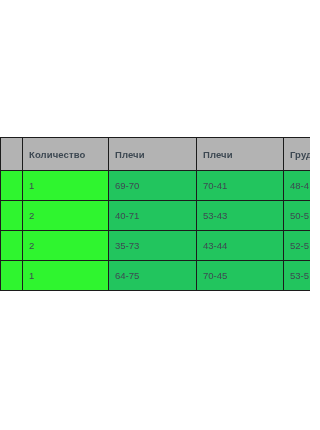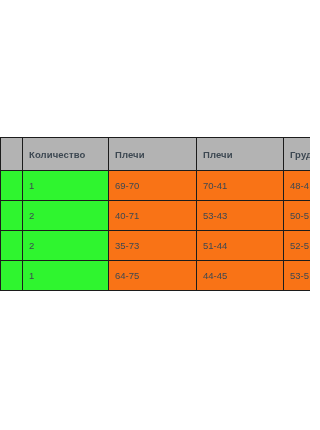--- a/index.html
+++ b/index.html
@@ -59,21 +59,21 @@
   }
 
   #size-table tbody td {
     height: 29px;
     font-weight: normal;
     font-size: 9.5px;
   }
 
   
   .fill-green { background: #2ff52f; }
-  .fill-peach { background: #f97316; }
+  .fill-peach { background: #22c55e; }
   .fill-gray  { background: #b3b3b3; }
 
   
   .swatch-cell { padding: 0; }
 </style>
 </head>
 <body>
 
 <div id="size-table-viewport">
   <table id="size-table">
@@ -105,25 +105,25 @@
         <td class="fill-green swatch-cell"></td>
         <td class="fill-green">2</td>
         <td class="fill-peach">40-71</td>
         <td class="fill-peach">53-43</td>
         <td class="fill-peach">50-5</td>
       </tr>
       <tr>
         <td class="fill-green swatch-cell"></td>
         <td class="fill-green">2</td>
         <td class="fill-peach">35-73</td>
-        <td class="fill-peach">51-44</td>
+        <td class="fill-peach">43-44</td>
         <td class="fill-peach">52-5</td>
       </tr>
       <tr>
         <td class="fill-green swatch-cell"></td>
         <td class="fill-green">1</td>
         <td class="fill-peach">64-75</td>
-        <td class="fill-peach">44-45</td>
+        <td class="fill-peach">70-45</td>
         <td class="fill-peach">53-5</td>
       </tr>
     </tbody>
   </table>
 </div>
 
 </body></html>

